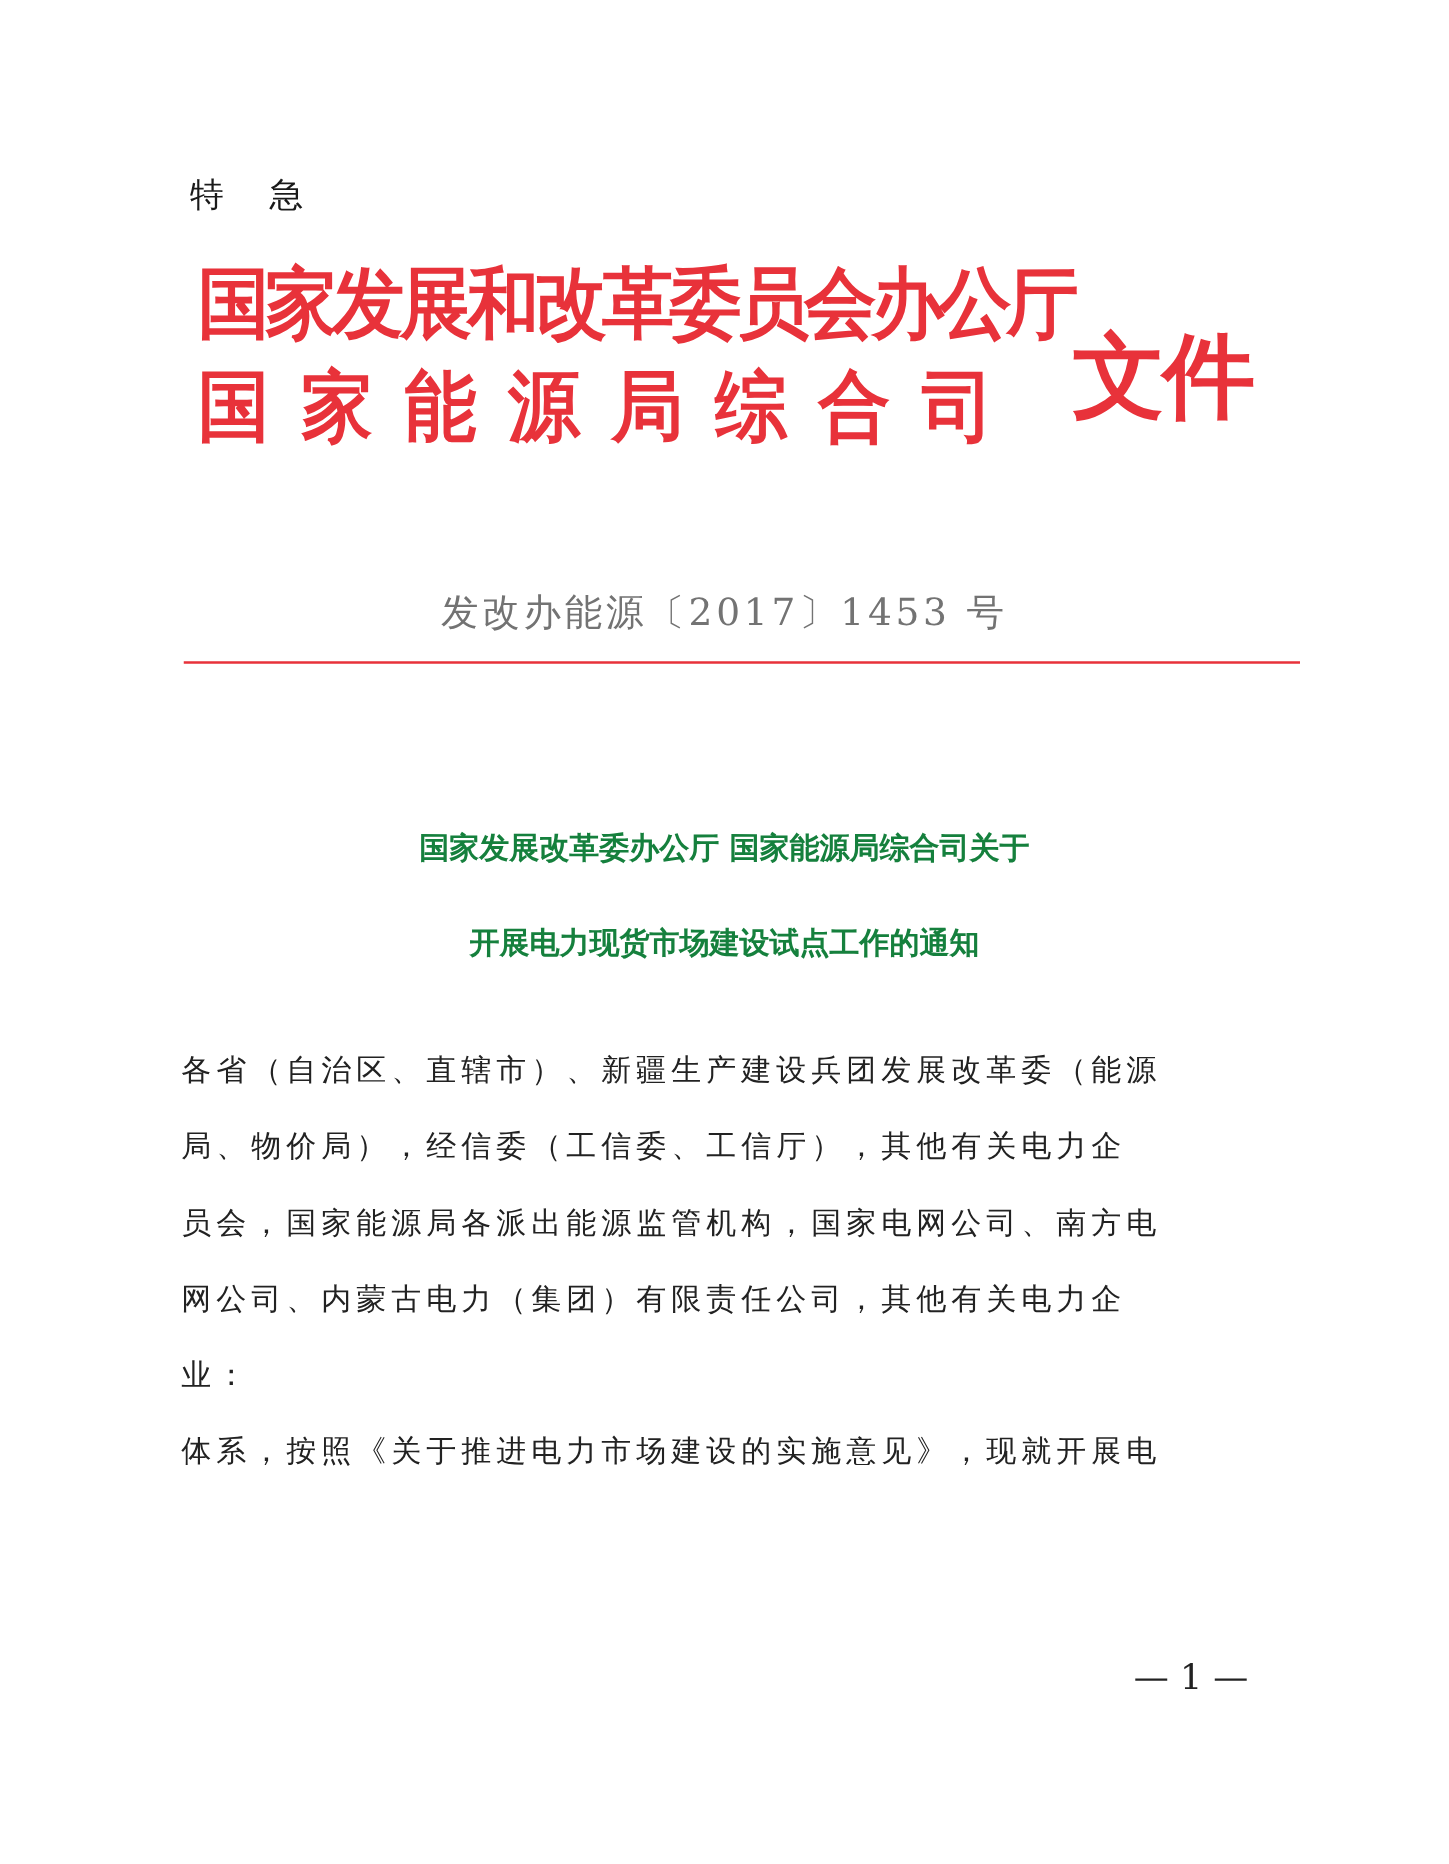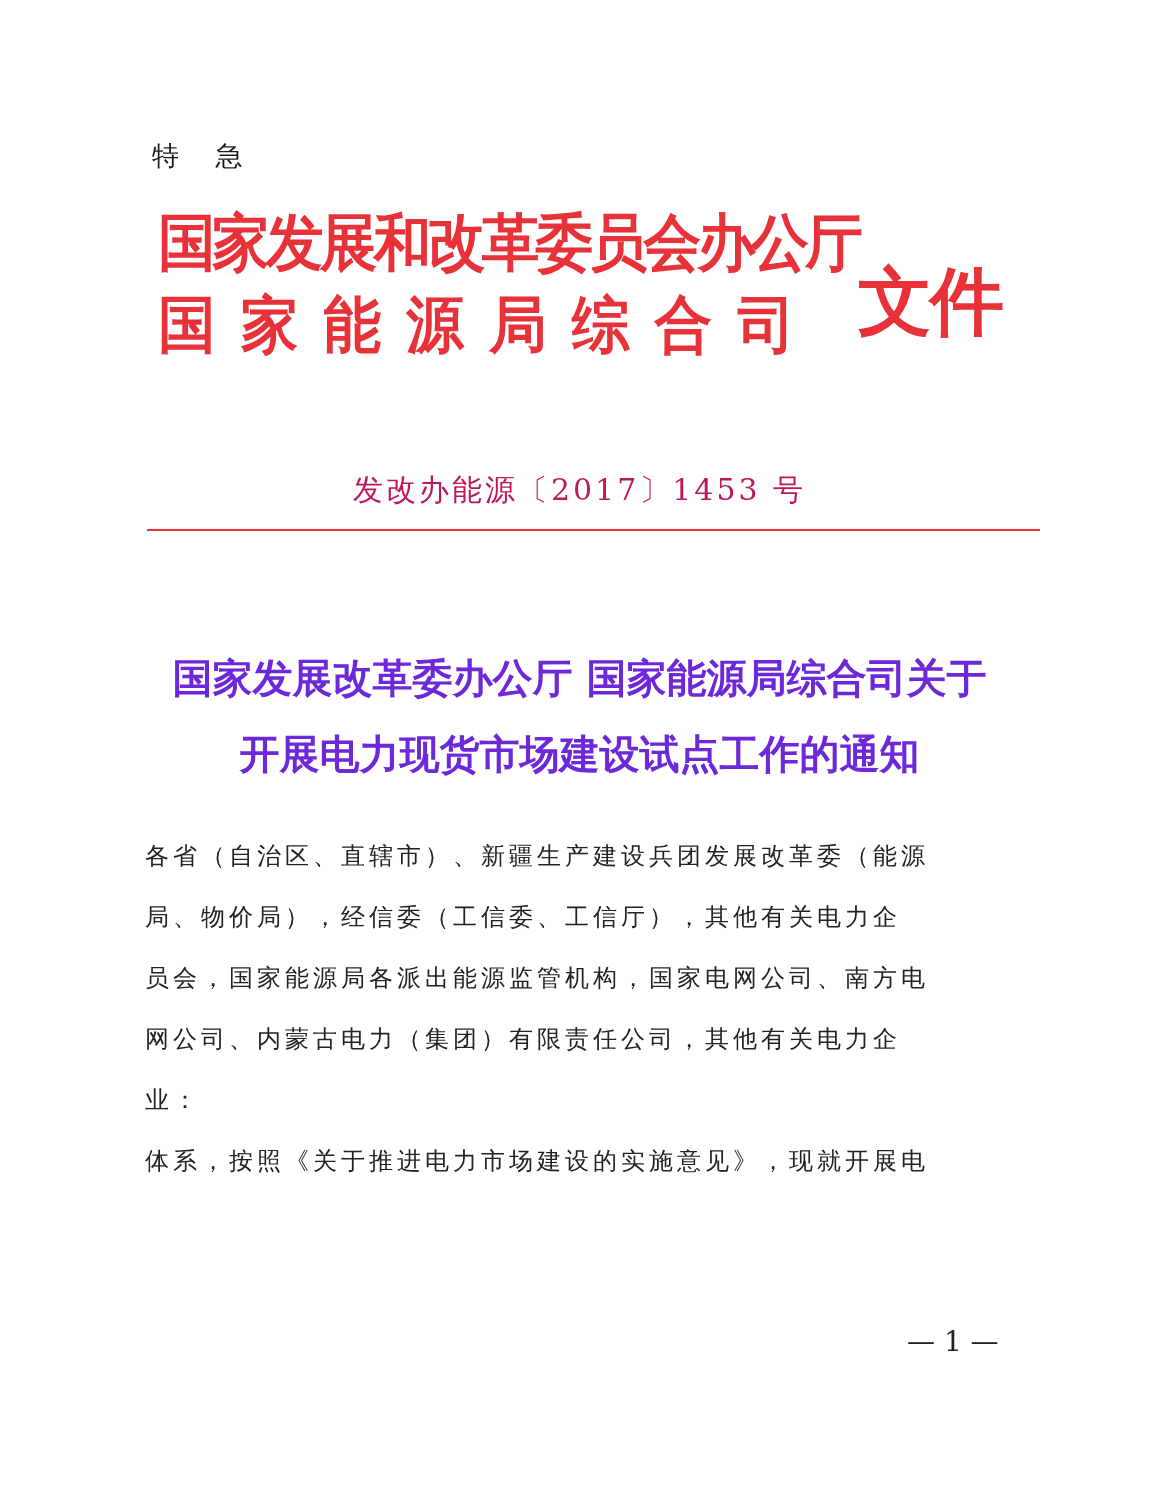--- a/index.html
+++ b/index.html
@@ -66,41 +66,41 @@
       letter-spacing: -2px;
       white-space: nowrap;
     }
     .doc-number {
       position: absolute;
       left: 0;
       width: 1159px;
       top: 470px;
       text-align: center;
       font-size: 30px;
-      color: #be185d;
+      color: #737373;
       letter-spacing: 3px;
     }
     .red-rule {
       position: absolute;
       left: 147px;
       top: 529px;
       width: 893px;
       height: 0;
       border-top: 2px solid #e8323a;
     }
     .title {
       position: absolute;
       left: 0;
       width: 1159px;
       top: 640px;
       text-align: center;
       font-family: "DejaVu Sans", "Liberation Sans", sans-serif;
       font-weight: bold;
-      font-size: 40px;
-      color: #6d28d9;
+      font-size: 24px;
+      color: #15803d;
     }
     .title .title-line {
       display: block;
       line-height: 76px;
       white-space: nowrap;
     }
     .body-text {
       position: absolute;
       left: 145px;
       top: 826px;

